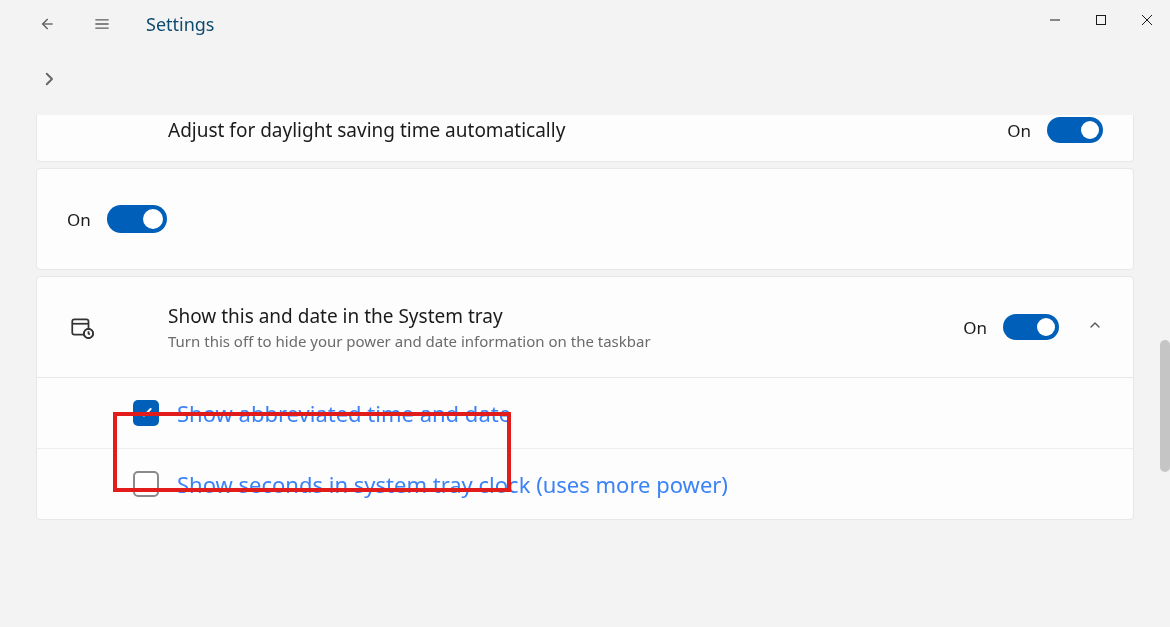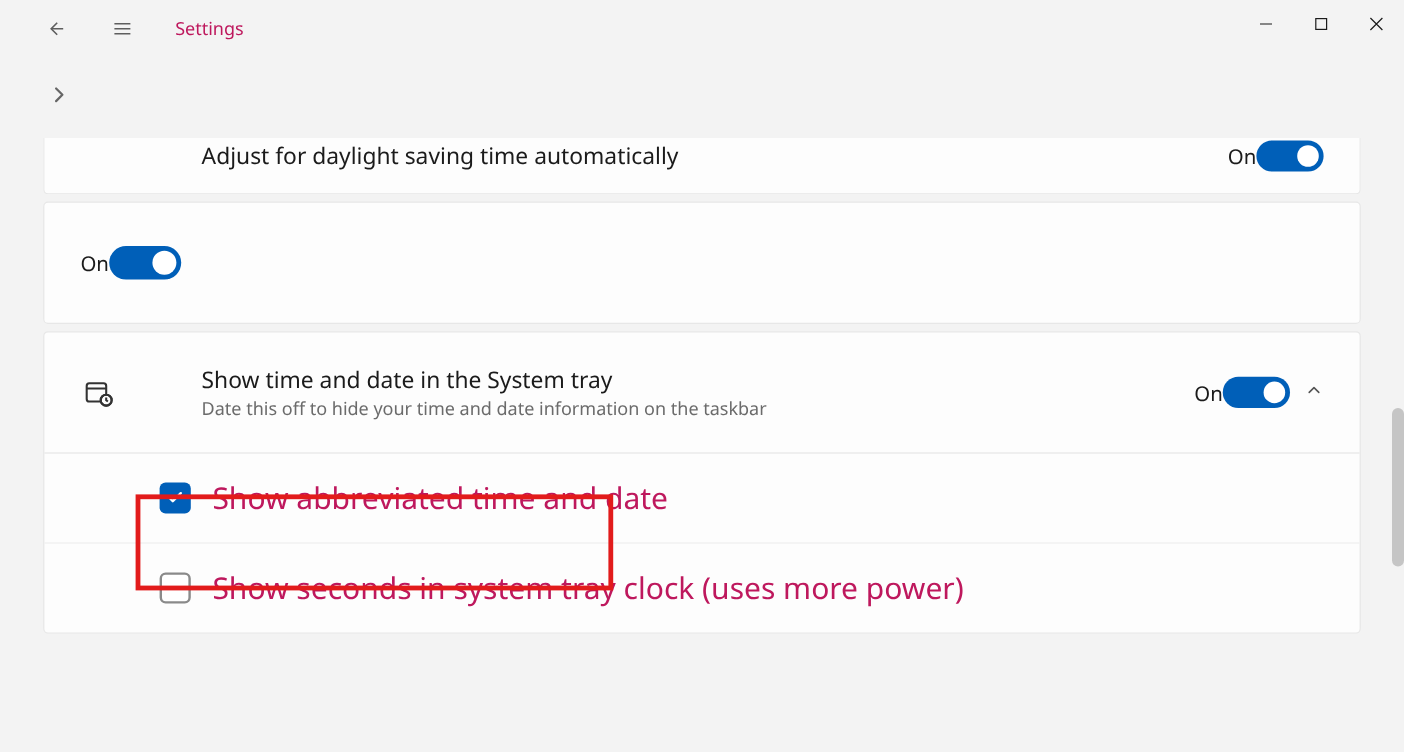--- a/index.html
+++ b/index.html
@@ -2,56 +2,56 @@
 <html><head>
 <meta charset="utf-8">
 <style>
   * { box-sizing: border-box; margin: 0; padding: 0; font-family: "Segoe UI", -apple-system, system-ui, sans-serif; }
   body { background:#f3f3f3; width:1170px; height:627px; overflow:hidden; position:relative; color:#1b1b1b; }
 
   .title-bar { height:48px; display:flex; align-items:center; position:relative; }
   .tb-left { display:flex; align-items:center; gap:20px; padding-left:28px; }
   .tb-icon svg { width:20px; height:20px; display:block; }
   .tb-icon { color:#5e5e5e; display:flex; align-items:center; justify-content:center; width:36px; height:36px; border-radius:4px; }
-  .tb-label { font-size:15px; color:#be185d; margin-left:6px; }
+  .tb-label { font-size:18px; color:#0c4a6e; margin-left:6px; }
   .win-controls { position:absolute; right:0; top:0; display:flex; }
   .win-btn { width:46px; height:40px; display:flex; align-items:center; justify-content:center; color:#1b1b1b; }
   .win-btn svg { width:12px; height:12px; }
 
   .breadcrumb { padding:22px 40px 22px 40px; display:flex; align-items:center; gap:24px; }
   .crumb-link { font-size:40px; font-weight:600; color:#4d4d4d; }
   .crumb-sep svg { width:18px; height:18px; stroke:#666; }
   .crumb-current { font-size:40px; font-weight:600; color:#1b1b1b; }
 
   .content { position:relative; padding:0 36px; }
 
   .card { background:#fdfdfd; border:1px solid #e7e7e7; border-radius:4px; margin-bottom:6px; }
   .row { display:flex; align-items:center; padding:18px 30px 18px 30px; min-height:78px; }
   .row-main { display:flex; align-items:center; flex:1; gap:28px; }
   .row-icon { width:30px; display:flex; align-items:center; justify-content:center; color:#333; }
   .row-icon svg { width:26px; height:26px; }
   .row-text { display:flex; flex-direction:column; gap:2px;margin-left:43px; }
   .row-title { font-size:19px; color:#1b1b1b; }
   .row-sub { font-size:15px; color:#6b6b6b; }
-  .row-controls { display:flex; align-items:center; gap:0; }
+  .row-controls { display:flex; align-items:center; gap:16px; }
   .state-label { font-size:17px; color:#1b1b1b; }
 
   .toggle { width:48px; height:22px; border-radius:11px; background:#005fb8; position:relative; }
   .toggle .knob { position:absolute; right:3px; top:3px; width:16px; height:16px; border-radius:50%; background:#fff; }
   .toggle.sm { width:56px; height:26px; border-radius:13px; }
   .toggle.sm .knob { width:18px; height:18px; right:4px; top:4px; }
   .toggle.lg { width:60px; height:28px; border-radius:14px; }
   .toggle.lg .knob { width:20px; height:20px; right:4px; top:4px; }
 
   .expand-chev svg { width:16px; height:16px; stroke:#555; margin-left:12px; }
 
   .sub-rows { border-top:1px solid #e7e7e7; }
   .sub-row { display:flex; align-items:center; padding:20px 30px 20px 96px; gap:18px; border-bottom:1px solid #eee; }
   .sub-row:last-child { border-bottom:none; }
-  .sub-label { font-size:25px; color:#be185d; }
+  .sub-label { font-size:22px; color:#3b82f6; }
 
   .checkbox { width:26px; height:26px; border-radius:5px; display:flex; align-items:center; justify-content:center; flex-shrink:0; }
   .checkbox.checked { background:#005fb8; }
   .checkbox.checked svg { stroke:#fff; }
   .checkbox.unchecked { background:#fff; border:2px solid #8a8a8a; }
 
   .highlight-box { position:absolute; border:4px solid #e21b1b; pointer-events:none; }
 
   
   .card.partial .row { padding-top:2px; min-height:46px; }
@@ -140,22 +140,22 @@
         <div class="row-icon">
           <svg viewBox="0 0 24 24" fill="none" stroke="currentColor" stroke-width="1.6">
             <rect x="3" y="5" width="15" height="14" rx="2"></rect>
             <path d="M3 9h15"></path>
             <circle cx="18" cy="18" r="4.2" fill="#fdfdfd"></circle>
             <circle cx="18" cy="18" r="4.2"></circle>
             <path d="M18 16v2l1.3 1"></path>
           </svg>
         </div>
         <div class="row-text">
-          <div class="row-title">Show time and date in the System tray</div>
-          <div class="row-sub">Date this off to hide your time and date information on the taskbar</div>
+          <div class="row-title">Show this and date in the System tray</div>
+          <div class="row-sub">Turn this off to hide your power and date information on the taskbar</div>
         </div>
       </div>
       <div class="row-controls">
         <div class="state-label">On</div>
         <div class="toggle sm">
             <div class="knob"></div>
           </div>
         <div class="expand-chev">
           <svg viewBox="0 0 24 24" fill="none" stroke-width="2" stroke-linecap="round" stroke-linejoin="round">
               <path d="M6 15l6-6 6 6"></path>

